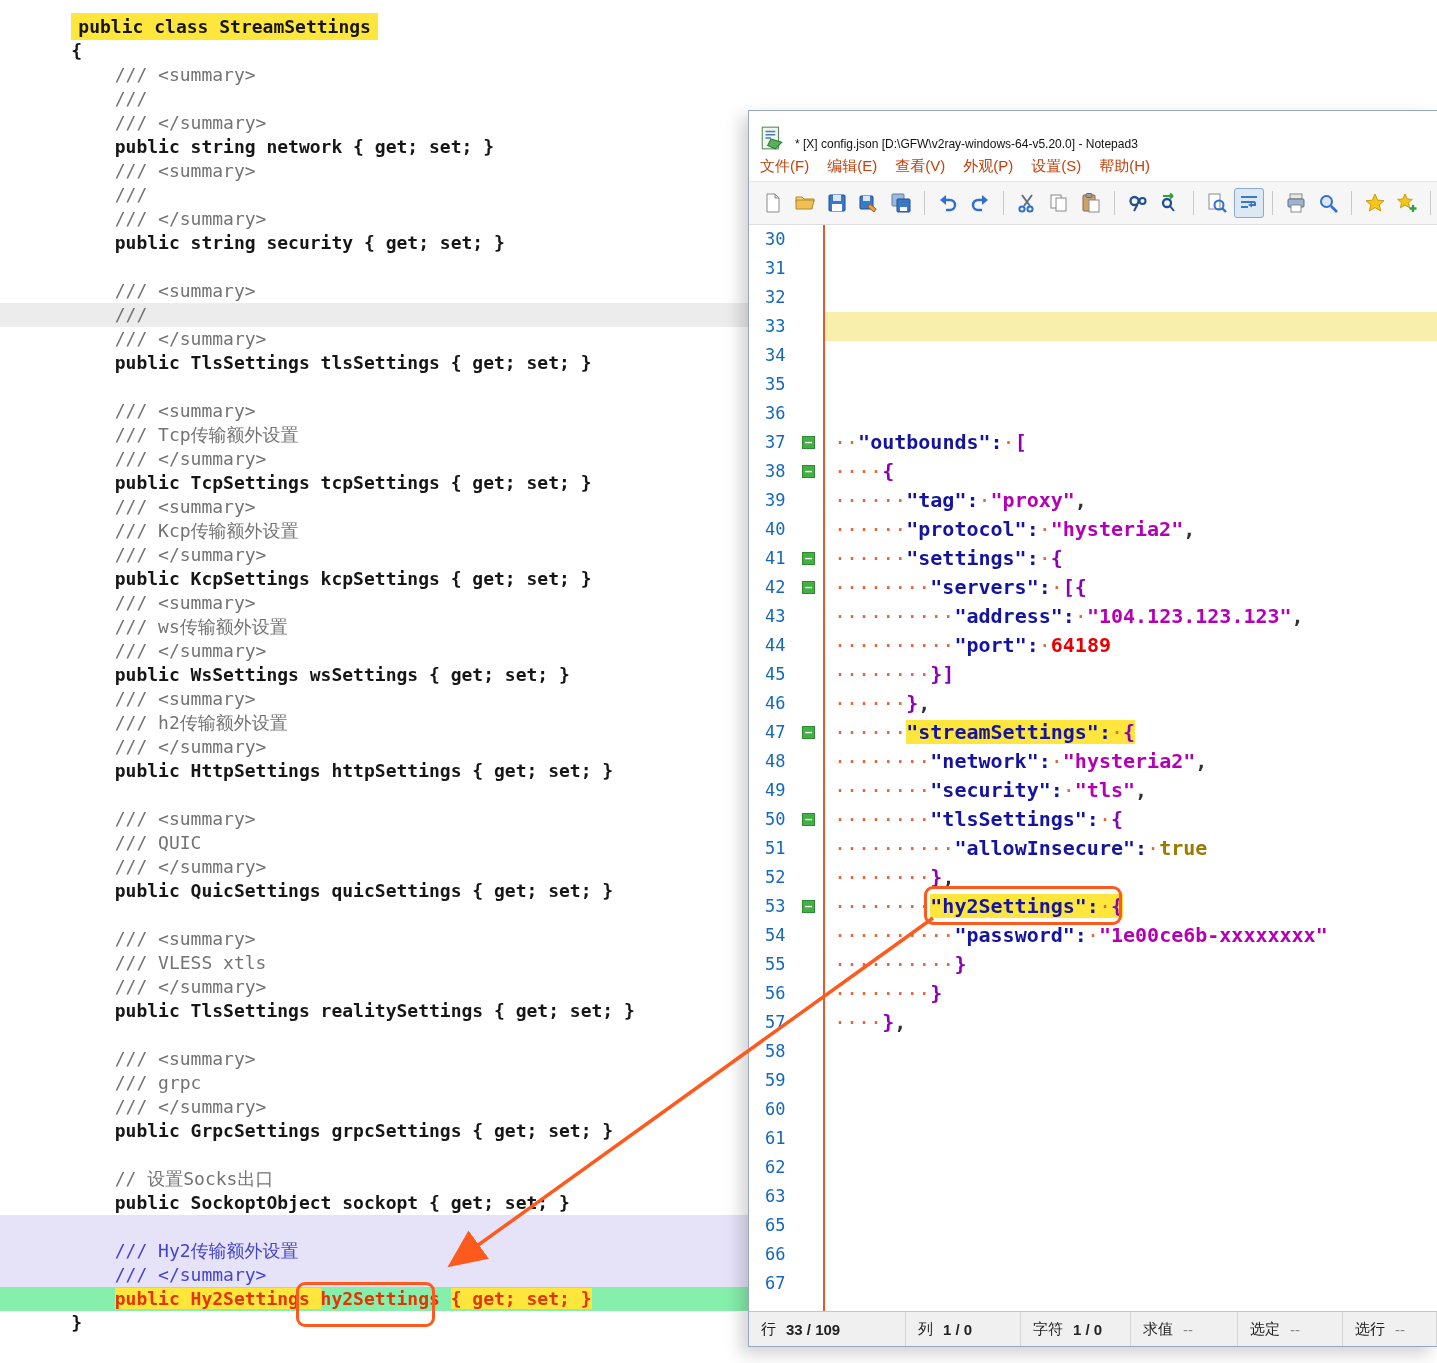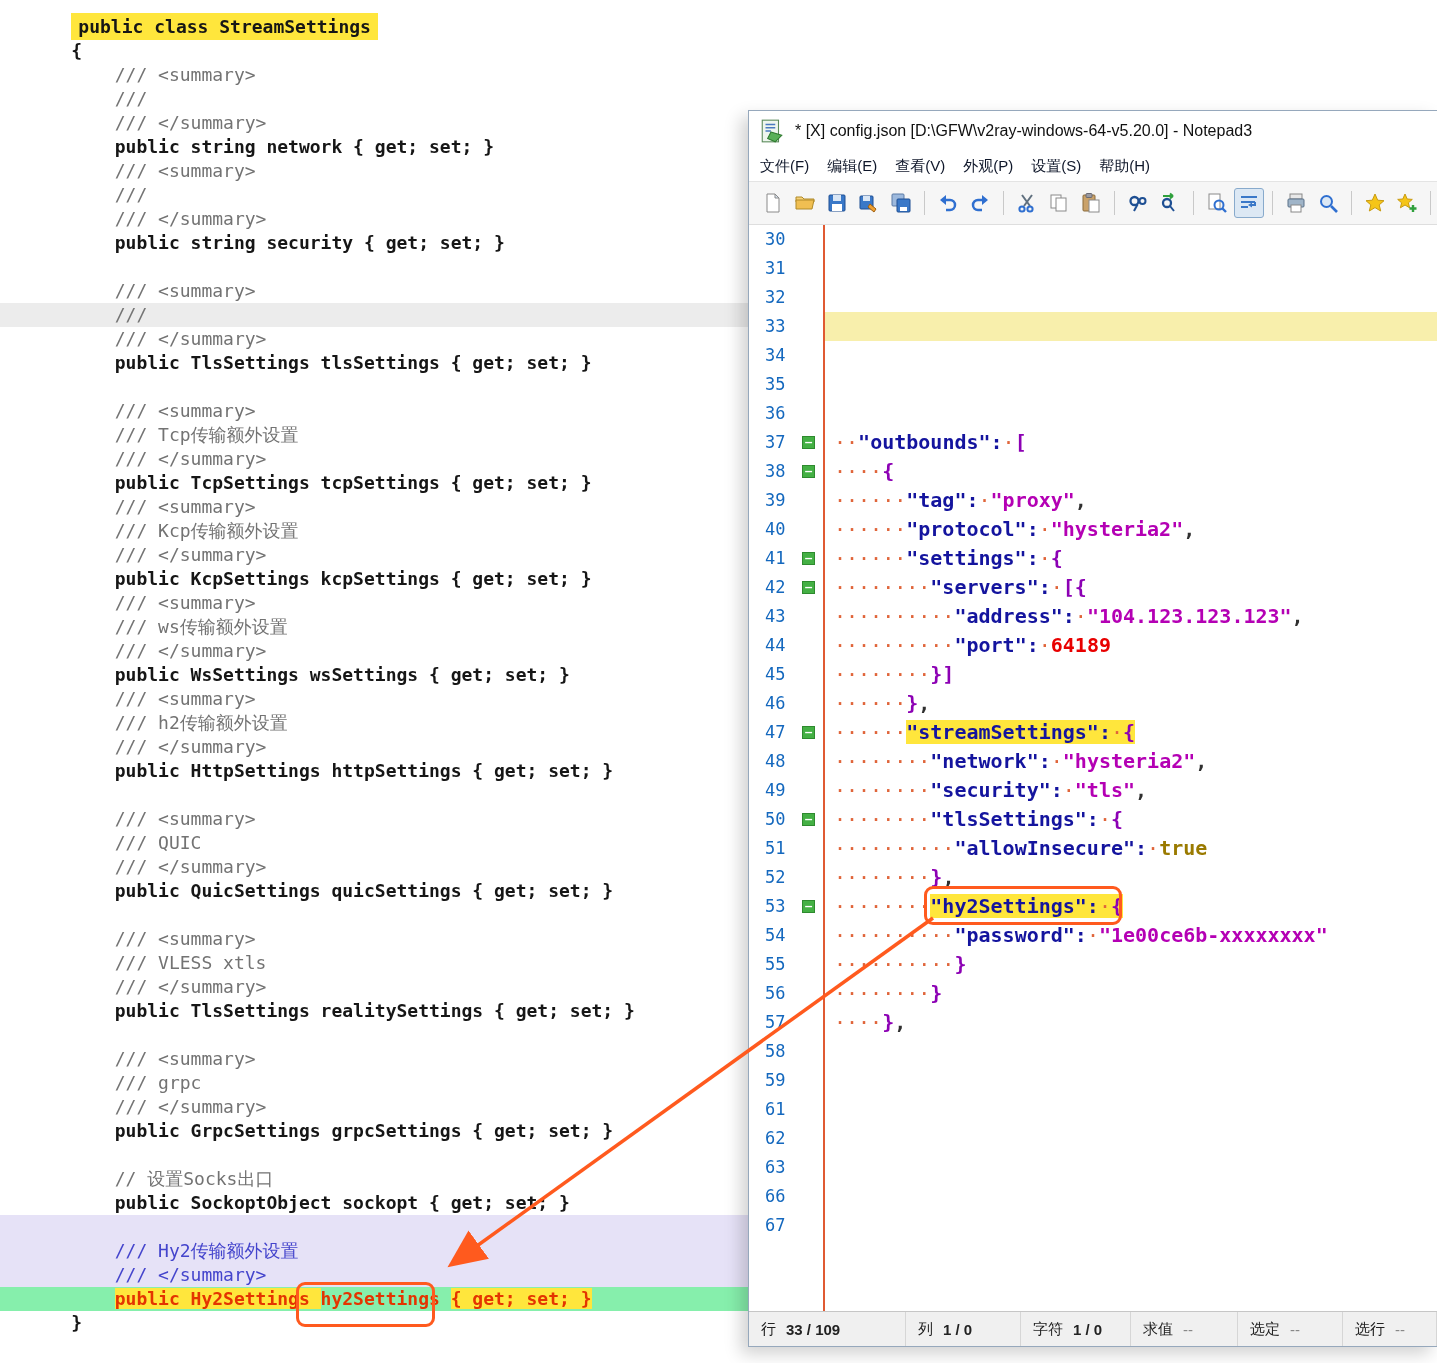--- a/index.html
+++ b/index.html
@@ -18,25 +18,25 @@
   .seg-cm{font-weight:400;color:#737373;}
   .seg-cmb{font-weight:400;color:#4444cc;}
   .seg-hy{font-weight:600;color:#e43400;}
   .hl-yellow{background:#ffe63c;}
   .cs-text.hl-yellow{padding:3px 7px;}
 
   
   .np{position:absolute;left:748px;top:110px;width:689px;height:1237px;background:#fff;
       border:1px solid #96a8bc;border-right:none;box-shadow:-7px 7px 16px rgba(0,0,0,.18);
       display:flex;flex-direction:column;box-sizing:border-box;}
-  .np-titlebar{height:40px;flex:none;display:flex;align-items:center;padding:0 10px;
-      font-family:"Liberation Sans",sans-serif;font-size:16px;color:#111;background:#fff;}
+  .np-titlebar{height:40px;flex:none;display:flex;align-items:flex-end;padding:0 10px;
+      font-family:"Liberation Sans",sans-serif;font-size:12px;color:#111;background:#fff;}
   .np-appicon{width:26px;height:26px;margin-right:10px;flex:none;}
   .np-menubar{height:30px;flex:none;display:flex;align-items:center;padding-left:2px;
-      font-family:"Liberation Sans",sans-serif;font-size:15px;color:#0f172a;background:#fff;}
+      font-family:"Liberation Sans",sans-serif;font-size:15px;color:#c2410c;background:#fff;}
   .menu-item{padding:4px 9px;cursor:default;}
   .np-toolbar{height:42px;flex:none;display:flex;align-items:center;padding-left:8px;
       background:#f6f6f6;border-top:1px solid #e4e4e4;border-bottom:1px solid #dedede;}
   .tb-btn{width:30px;height:30px;display:flex;align-items:center;justify-content:center;
       border-radius:3px;margin:0 1px;flex:none;}
   .tb-btn svg{width:22px;height:22px;}
   .tb-btn.active{border:1px solid #88aacc;background:#dce8f4;box-sizing:border-box;}
   .tb-sep{width:1px;height:24px;background:#c9c9c9;margin:0 7px;flex:none;}
 
   .np-editor{position:relative;flex:1;overflow:hidden;background:#fff;}
@@ -442,31 +442,41 @@
             <span class="j-num">58</span>
             <span class="j-fold"></span>
             <span class="j-text"></span>
           </div>
           <div class="j-line">
             <span class="j-num">59</span>
             <span class="j-fold"></span>
             <span class="j-text"></span>
           </div>
           <div class="j-line">
+            <span class="j-num">60</span>
+            <span class="j-fold"></span>
+            <span class="j-text"></span>
+          </div>
+          <div class="j-line">
             <span class="j-num">61</span>
             <span class="j-fold"></span>
             <span class="j-text"></span>
           </div>
           <div class="j-line">
             <span class="j-num">62</span>
             <span class="j-fold"></span>
             <span class="j-text"></span>
           </div>
           <div class="j-line">
             <span class="j-num">63</span>
+            <span class="j-fold"></span>
+            <span class="j-text"></span>
+          </div>
+          <div class="j-line">
+            <span class="j-num">65</span>
             <span class="j-fold"></span>
             <span class="j-text"></span>
           </div>
           <div class="j-line">
             <span class="j-num">66</span>
             <span class="j-fold"></span>
             <span class="j-text"></span>
           </div>
           <div class="j-line">
             <span class="j-num">67</span>

